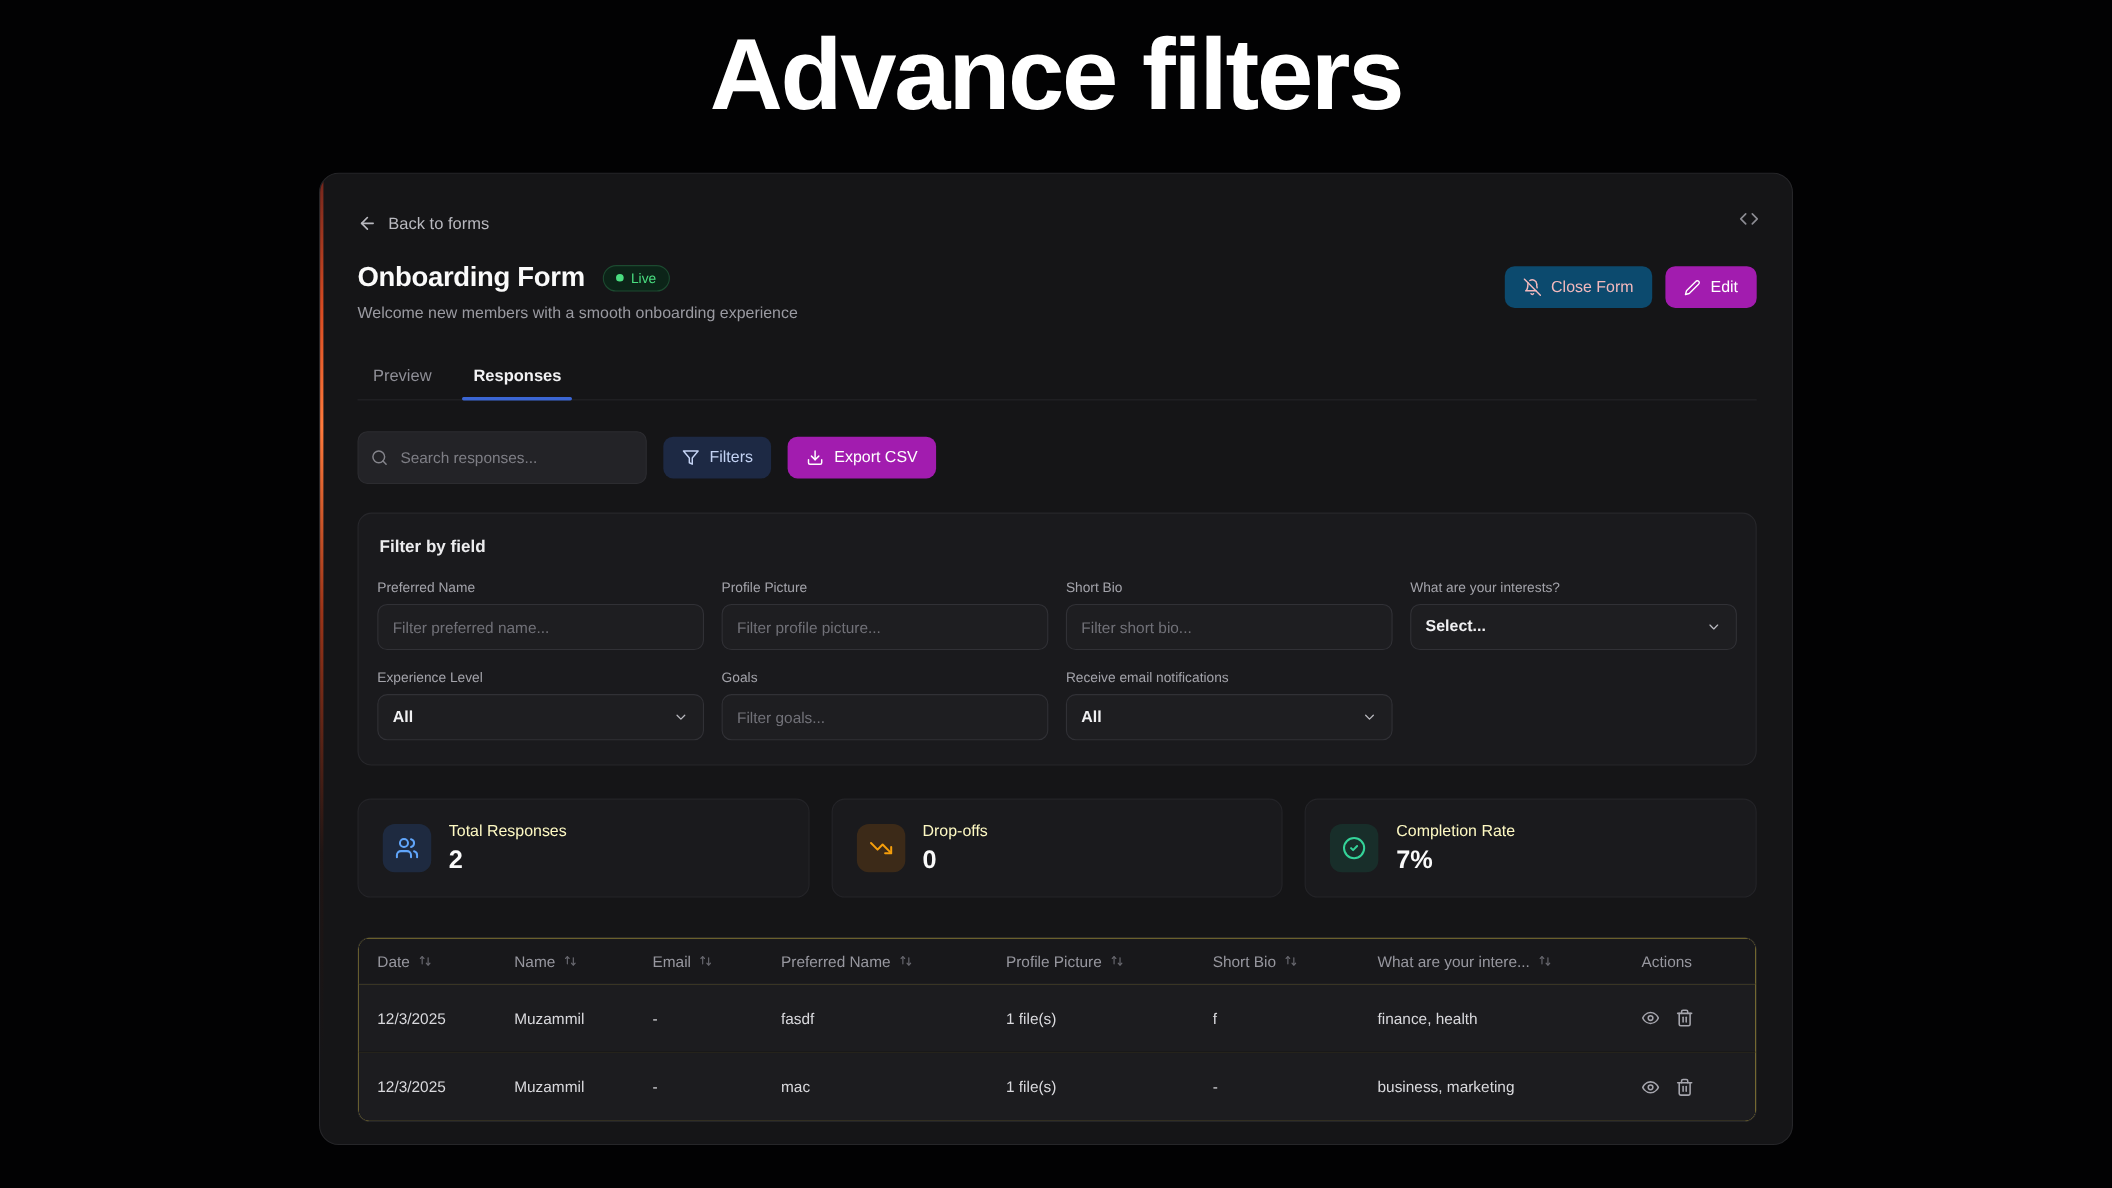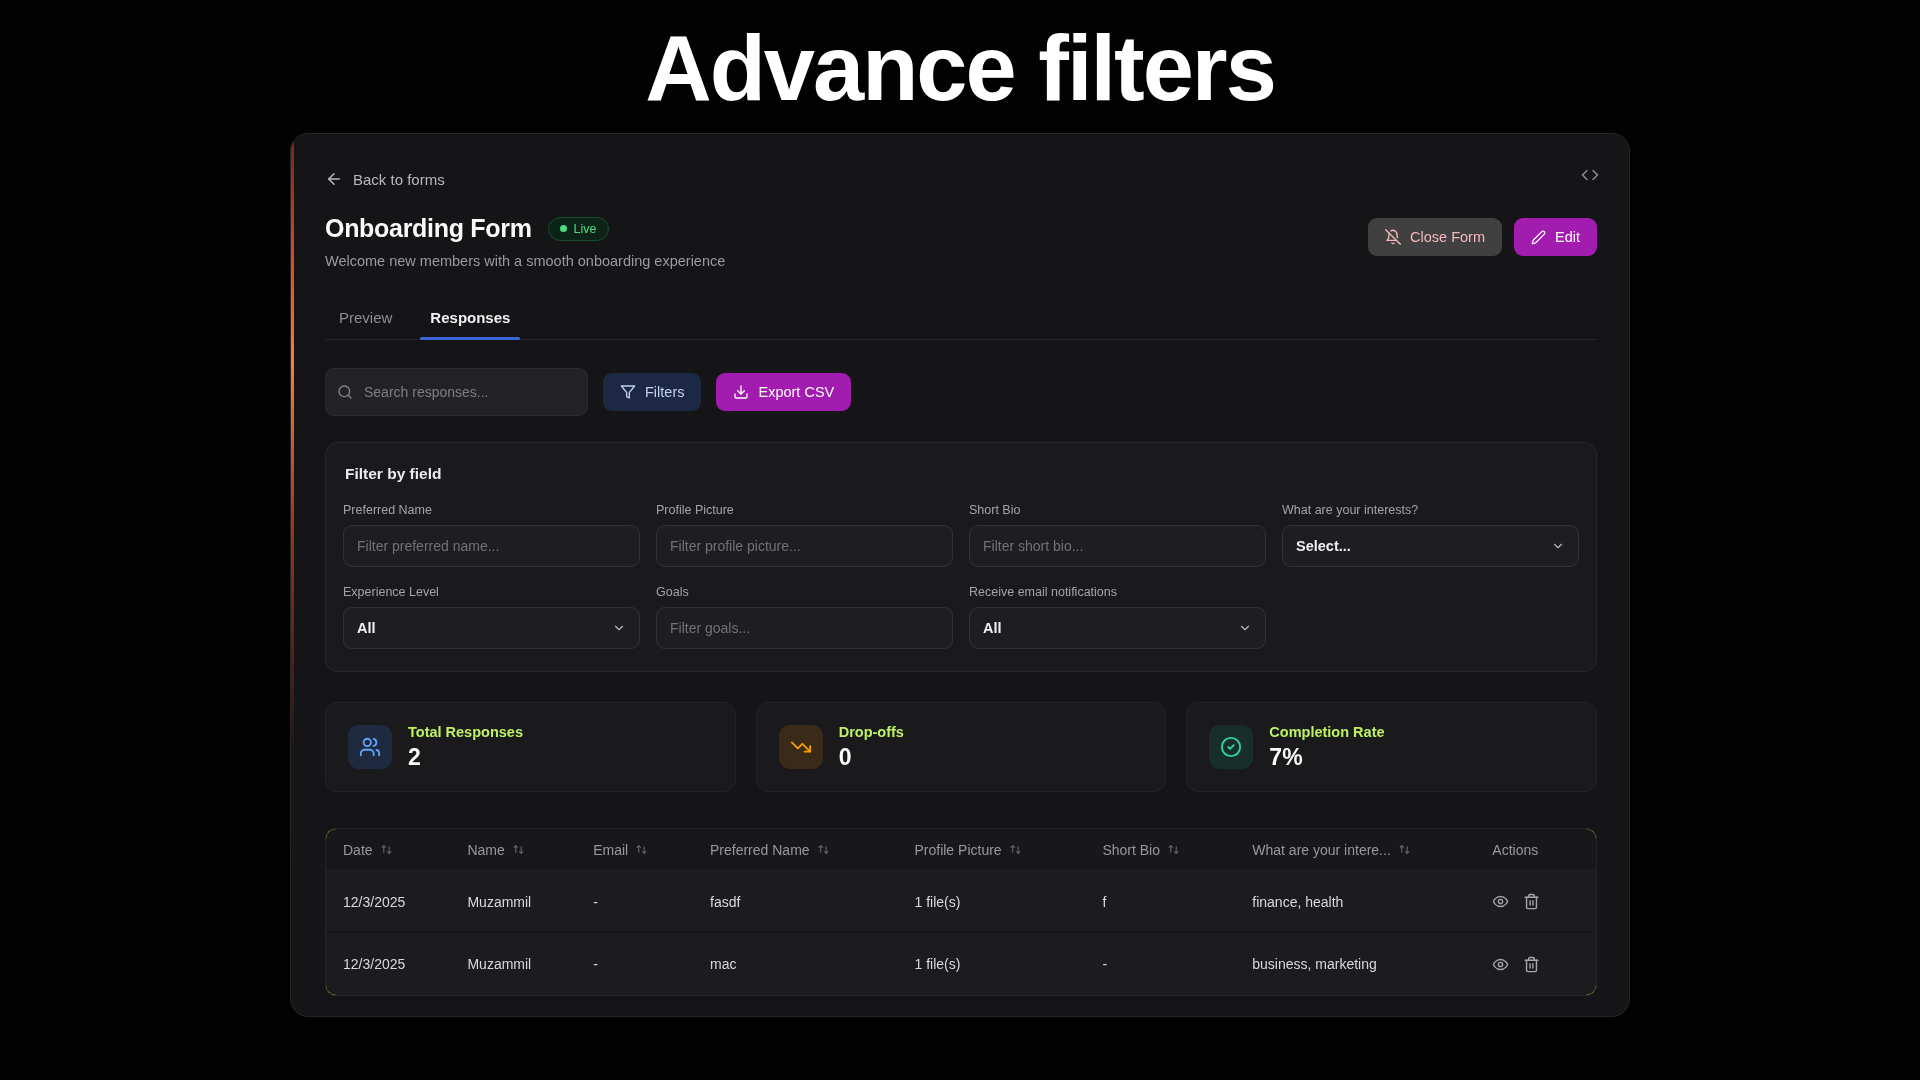--- a/index.html
+++ b/index.html
@@ -4,21 +4,21 @@
 <style>
   * { margin:0; padding:0; box-sizing:border-box; }
   html,body { width:1920px; height:1080px; background:#020203; font-family:"Liberation Sans", sans-serif; overflow:hidden; }
 
   .page-title {
     text-align:center; color:#fff; font-size:92px; font-weight:800;
     letter-spacing:-2px; padding-top:16px;
   }
 
   .card {
-    position:relative; width:1340px; margin:12px auto 0; height:884px;
+    position:relative; width:1340px; margin:36px auto 0; height:884px;
     background:#151517; border:1px solid #262629; border-radius:18px;
     padding:36px 32px 40px 34px; overflow:hidden;
   }
   .card::before {
     content:""; position:absolute; left:0; top:0; bottom:0; width:3px;
     background:linear-gradient(180deg,#6e241c 0%,#d84b22 14%,#ff7a3c 26%,#9c3418 45%,rgba(60,20,10,.25) 70%,rgba(0,0,0,0) 92%);
     border-radius:18px 0 0 18px;
   }
 
   .icon { display:inline-flex; align-items:center; justify-content:center; }
@@ -38,21 +38,21 @@
   .live-badge {
     display:flex; align-items:center; gap:7px; background:#0c2418;
     border:1px solid #1c4a30; color:#4ade80; font-size:12.5px;
     padding:4px 11px; border-radius:999px;
   }
   .live-dot { width:7px; height:7px; border-radius:50%; background:#4ade80; }
   .subtitle { color:#9a9aa1; font-size:14.5px; margin-top:10px; }
 
   .header-actions { display:flex; gap:12px; margin-top:4px; }
   .btn { display:flex; align-items:center; gap:9px; height:38px; padding:0 17px; border-radius:9px; border:none; font-size:14.5px; cursor:pointer; font-family:inherit; }
-  .btn-close { background:#404040; color:#f3b9bd;justify-content:center; }
+  .btn-close { background:#0c4a6e; color:#f3b9bd;justify-content:center; }
   .btn-blue { background:#a21caf; color:#fff; }
 
   .tabs { display:flex; gap:10px; margin-top:30px; border-bottom:1px solid #242428; }
   .tab { padding:10px 14px 13px; font-size:15px; color:#8e8e96; cursor:pointer; position:relative; }
   .tab.active { color:#f2f2f4; font-weight:600; }
   .tab.active::after { content:""; position:absolute; left:4px; right:4px; bottom:-1px; height:3px; background:#3b66d4; border-radius:2px; }
 
   .toolbar { display:flex; align-items:center; gap:15px; margin-top:28px; }
   .search-box { position:relative; width:263px; }
   .search-box .icon { position:absolute; left:12px; top:50%; transform:translateY(-50%); color:#84848b; }
@@ -84,21 +84,21 @@
 
   .stats { display:flex; gap:20px; margin-top:30px; }
   .stat-card {
     flex:1; background:#1a1a1d; border:1px solid #242428; border-radius:12px;
     height:90px; display:flex; align-items:center; gap:16px; padding:0 22px;
   }
   .stat-icon { width:44px; height:44px; border-radius:11px; display:flex; align-items:center; justify-content:center; }
   .stat-icon.blue  { background:rgba(59,130,246,.16); color:#60a5fa; }
   .stat-icon.amber { background:rgba(217,119,6,.18); color:#f59e0b; }
   .stat-icon.green { background:rgba(16,185,129,.13); color:#34d399; }
-  .stat-label { color:#bef264; font-size:14.5px;font-weight:bold; }
+  .stat-label { color:#fef9c3; font-size:14.5px; }
   .stat-value { color:#fafafa; font-size:23px; font-weight:700; margin-top:4px; }
 
   .table-wrap { margin-top:36px; border:1px solid #242428; border-radius:11px; overflow:hidden; background:#fde047; }
   .t-row { display:grid; grid-template-columns:9.8% 9.9% 9.2% 16.1% 14.8% 11.8% 18.9% 1fr; align-items:center; }
   .t-head { background:#18181b; height:42px; border-bottom:1px solid #222226; }
   .t-head .t-cell { color:#97979f; font-size:14px; display:flex; align-items:center; gap:7px; cursor:pointer; }
   .t-cell { padding-left:17px; white-space:nowrap; overflow:hidden; text-overflow:ellipsis; }
   .t-body-row { background:#1c1c1f; height:62px; border-bottom:1px solid #141416; color:#d9d9dd; font-size:14px; }
   .t-body-row:last-child { border-bottom:none; }
   .sort-icon { color:#66666d; }

